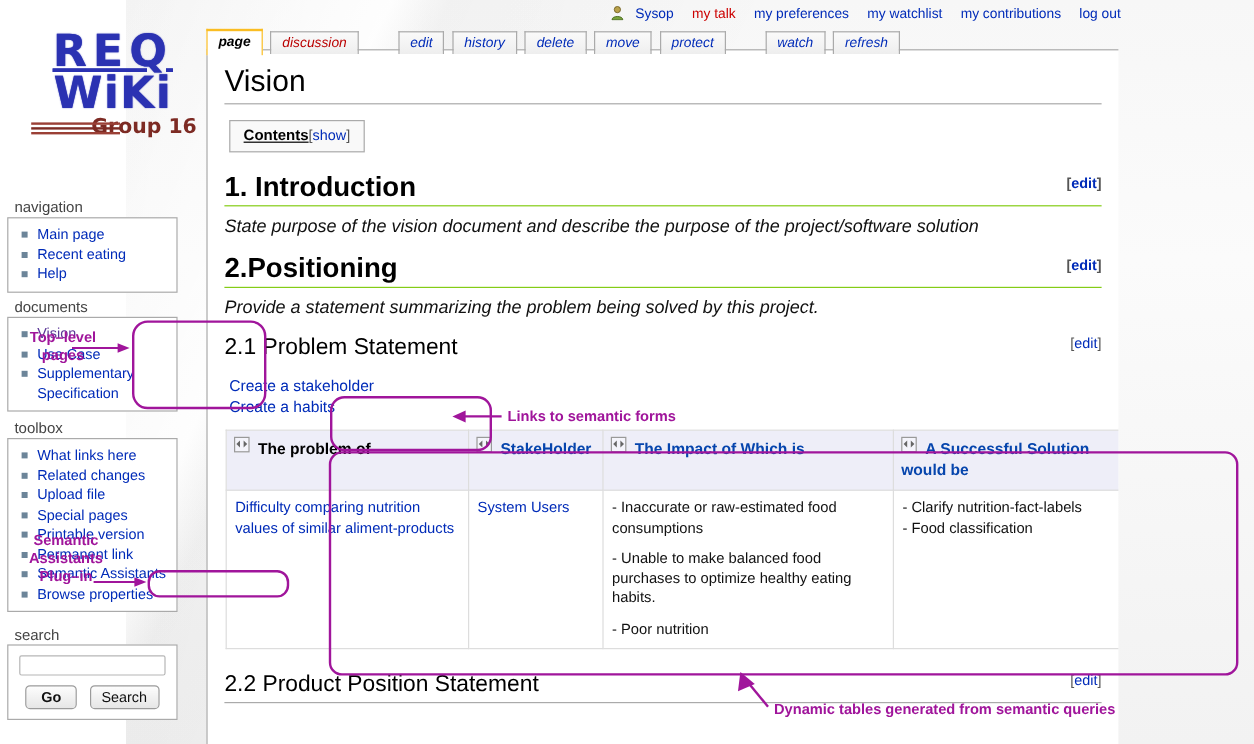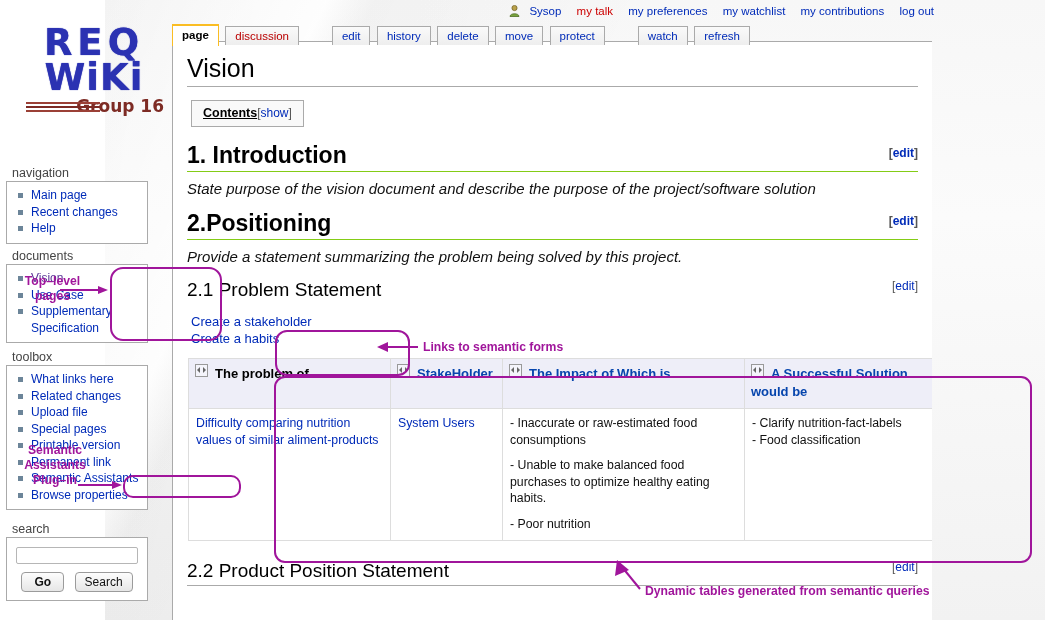--- a/index.html
+++ b/index.html
@@ -46,20 +46,21 @@
     user-select:none;
   }
   .logo .l1 {
     font-family: "DejaVu Sans", sans-serif;
     font-weight: 700;
     font-size: 37px;
     letter-spacing: 5px;
     color: #2b32b2;
     line-height: 34px;
     text-shadow: 0 0 1px #2b32b2;
+    text-decoration: underline;
   }
   .logo .l2 {
     font-family: "DejaVu Sans", sans-serif;
     font-weight: 700;
     font-size: 37px;
     letter-spacing: 1px;
     color: #2b32b2;
     line-height: 36px;
     text-shadow: 0 0 1px #2b32b2;
   }
@@ -165,20 +166,21 @@
     margin-right: 2px;
   }
 
   
   .tabs{
     position:absolute;
     left: 4px; top: 23px;
     height: 19px;
     z-index: 4;
     white-space: nowrap;
+    font-style: italic;
   }
   .tabs .tab{
     display:inline-block;
     height: 18px;
     line-height: 18px;
     padding: 0 9px;
     font-size: 11.5px;
     color:#002bb8;
     background: linear-gradient(180deg,#fafafa,#eeeeee);
     border: 1px solid #aaa;
@@ -482,21 +484,21 @@
           </span>
         <span>Group 16</span>
       </div>
     </div>
 
     <div class="portlet" style="top:166px">
       <h5>navigation</h5>
       <div class="body">
         <ul>
           <li><a>Main page</a></li>
-          <li><a>Recent changes</a></li>
+          <li><a>Recent eating</a></li>
           <li><a>Help</a></li>
         </ul>
       </div>
     </div>
 
     <div class="portlet" style="top:249px">
       <h5>documents</h5>
       <div class="body">
         <ul>
           <li><a class="visited">Vision</a></li>

